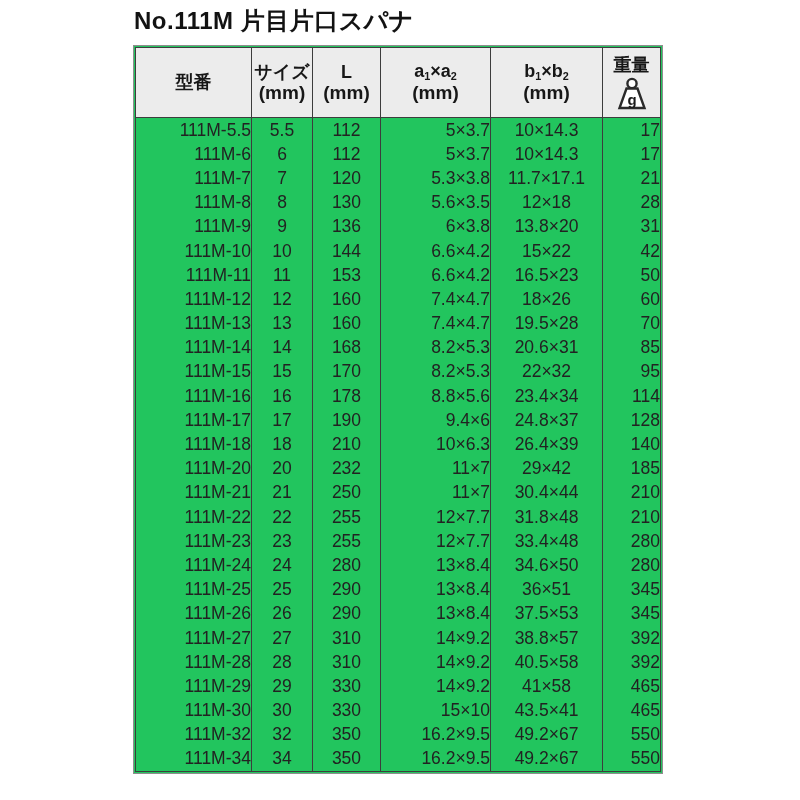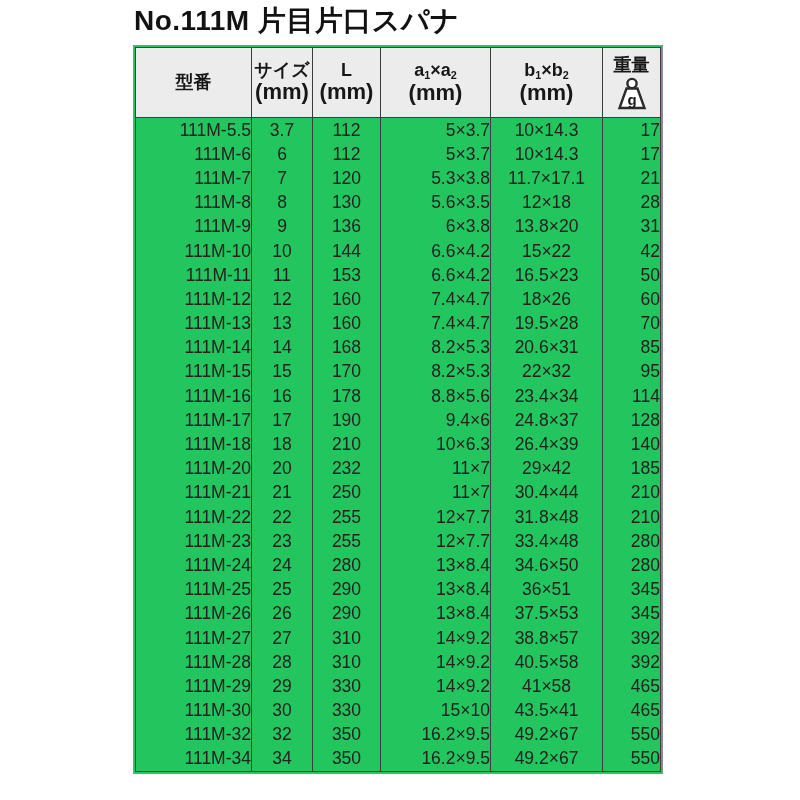--- a/index.html
+++ b/index.html
@@ -17,21 +17,21 @@
     width: 800px;
     height: 800px;
     background: #ffffff;
   }
   .title {
     position: absolute;
     left: 134px;
     top: 0px;
     height: 44px;
     line-height: 42px;
-    font-size: 28px;
+    font-size: 24px;
     font-weight: bold;
     color: #121212;
     white-space: nowrap;
     letter-spacing: 0.5px;
   }
   .tbl-wrap {
     position: absolute;
     left: 133px;
     top: 45px;
     border: 1px solid #8d8d8d;
@@ -61,21 +61,21 @@
     border-top: none;
     border-bottom: none;
     height: 24.2px;
     padding: 0;
     font-size: 17.5px;
     color: #222222;
     vertical-align: middle;
     white-space: nowrap;
   }
   .hline { display: block; }
-  .unit { font-size: 22px; }
+  .unit { font-size: 19px; }
   sub.frm {
     font-size: 0.6em;
     vertical-align: -0.25em;
     font-weight: bold;
   }
   .c-model { text-align: right;  padding-left: 17px; }
   .c-size  { text-align: center; }
   .c-len   { text-align: center; }
   .c-a     { text-align: right;  padding-left: 12px; }
   .c-b     { text-align: center;  padding-left: 13px; }
@@ -127,21 +127,21 @@
               <circle cx="20" cy="6.5" r="4.6" fill="#ffffff" stroke="#2a2a2a" stroke-width="2.4"></circle>
               <path d="M14.5 11.5 L25.5 11.5 L32.5 31 L7.5 31 Z" fill="#ffffff" stroke="#2a2a2a" stroke-width="2.4" stroke-linejoin="miter"></path>
               <text x="20" y="28" text-anchor="middle" font-size="15" font-weight="bold" fill="#1a1a1a">g</text>
             </svg>
           </th>
         </tr>
       </thead>
       <tbody>
           <tr>
             <td class="c-model">111M-5.5</td>
-            <td class="c-size">3.7</td>
+            <td class="c-size">5.5</td>
             <td class="c-len">112</td>
             <td class="c-a">5×3.7</td>
             <td class="c-b">10×14.3</td>
             <td class="c-w">17</td>
           </tr>
           <tr>
             <td class="c-model">111M-6</td>
             <td class="c-size">6</td>
             <td class="c-len">112</td>
             <td class="c-a">5×3.7</td>

